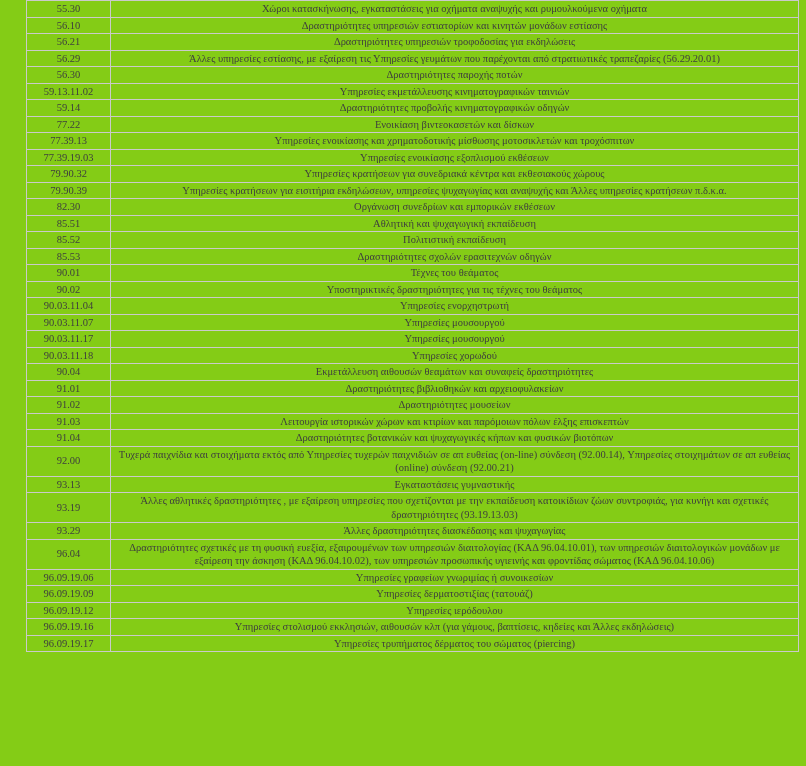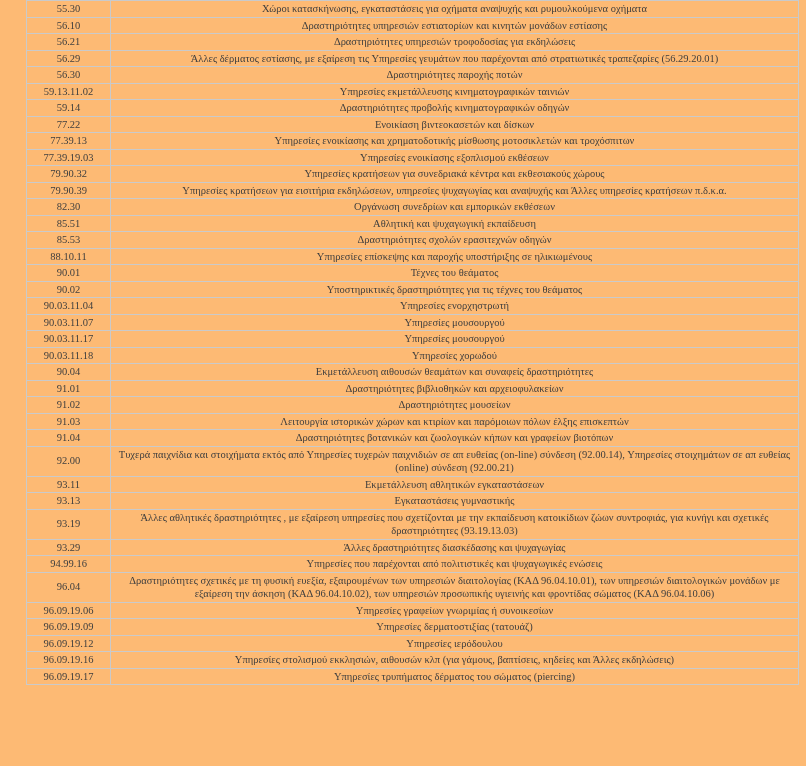--- a/index.html
+++ b/index.html
@@ -4,21 +4,21 @@
 <style>
   html, body {
     margin: 0;
     padding: 0;
     background: #ffffff;
   }
   .page {
     position: relative;
     width: 806px;
     height: 766px;
-    background: #fdba74;
+    background: #84cc16;
     overflow: hidden;
   }
   table.kad-table {
     position: absolute;
     left: 26px;
     top: 0px;
     width: 773px;
     border-collapse: collapse;
     table-layout: fixed;
   }
@@ -54,21 +54,21 @@
     <td class="desc">Δραστηριότητες υπηρεσιών εστιατορίων και κινητών μονάδων εστίασης</td>
   </tr>
 
   <tr>
     <td class="code">56.21</td>
     <td class="desc">Δραστηριότητες υπηρεσιών τροφοδοσίας για εκδηλώσεις</td>
   </tr>
 
   <tr>
     <td class="code">56.29</td>
-    <td class="desc">Άλλες δέρματος εστίασης, με εξαίρεση τις Υπηρεσίες γευμάτων που παρέχονται από στρατιωτικές τραπεζαρίες (56.29.20.01)</td>
+    <td class="desc">Άλλες υπηρεσίες εστίασης, με εξαίρεση τις Υπηρεσίες γευμάτων που παρέχονται από στρατιωτικές τραπεζαρίες (56.29.20.01)</td>
   </tr>
 
   <tr>
     <td class="code">56.30</td>
     <td class="desc">Δραστηριότητες παροχής ποτών</td>
   </tr>
 
   <tr>
     <td class="code">59.13.11.02</td>
     <td class="desc">Υπηρεσίες εκμετάλλευσης κινηματογραφικών ταινιών</td>
@@ -107,31 +107,31 @@
   <tr>
     <td class="code">82.30</td>
     <td class="desc">Οργάνωση συνεδρίων και εμπορικών εκθέσεων</td>
   </tr>
 
   <tr>
     <td class="code">85.51</td>
     <td class="desc">Αθλητική και ψυχαγωγική εκπαίδευση</td>
   </tr>
 
+  <tr>
+    <td class="code">85.52</td>
+    <td class="desc">Πολιτιστική εκπαίδευση</td>
+  </tr>
 
   <tr>
     <td class="code">85.53</td>
     <td class="desc">Δραστηριότητες σχολών ερασιτεχνών οδηγών</td>
   </tr>
 
 
-  <tr>
-    <td class="code">88.10.11</td>
-    <td class="desc">Υπηρεσίες επίσκεψης και παροχής υποστήριξης σε ηλικιωμένους</td>
-  </tr>
 
 
   <tr>
     <td class="code">90.01</td>
     <td class="desc">Τέχνες του θεάματος</td>
   </tr>
 
   <tr>
     <td class="code">90.02</td>
     <td class="desc">Υποστηρικτικές δραστηριότητες για τις τέχνες του θεάματος</td>
@@ -172,54 +172,46 @@
     <td class="desc">Δραστηριότητες μουσείων</td>
   </tr>
 
   <tr>
     <td class="code">91.03</td>
     <td class="desc">Λειτουργία ιστορικών χώρων και κτιρίων και παρόμοιων πόλων έλξης επισκεπτών</td>
   </tr>
 
   <tr>
     <td class="code">91.04</td>
-    <td class="desc">Δραστηριότητες βοτανικών και ζωολογικών κήπων και γραφείων βιοτόπων</td>
+    <td class="desc">Δραστηριότητες βοτανικών και ψυχαγωγικές κήπων και φυσικών βιοτόπων</td>
   </tr>
 
   <tr>
     <td class="code">92.00</td>
     <td class="desc">Τυχερά παιχνίδια και στοιχήματα εκτός από Υπηρεσίες τυχερών παιχνιδιών σε απ ευθείας (on-line) σύνδεση (92.00.14), Υπηρεσίες στοιχημάτων σε απ ευθείας (online) σύνδεση (92.00.21)</td>
   </tr>
 
-  <tr>
-    <td class="code">93.11</td>
-    <td class="desc">Εκμετάλλευση αθλητικών εγκαταστάσεων</td>
-  </tr>
 
 
   <tr>
     <td class="code">93.13</td>
     <td class="desc">Εγκαταστάσεις γυμναστικής</td>
   </tr>
 
   <tr>
     <td class="code">93.19</td>
     <td class="desc">Άλλες αθλητικές δραστηριότητες , με εξαίρεση υπηρεσίες που σχετίζονται με την εκπαίδευση κατοικίδιων ζώων συντροφιάς, για κυνήγι και σχετικές δραστηριότητες (93.19.13.03)</td>
   </tr>
 
 
   <tr>
     <td class="code">93.29</td>
     <td class="desc">Άλλες δραστηριότητες διασκέδασης και ψυχαγωγίας</td>
   </tr>
 
-  <tr>
-    <td class="code">94.99.16</td>
-    <td class="desc">Υπηρεσίες που παρέχονται από πολιτιστικές και ψυχαγωγικές ενώσεις</td>
-  </tr>
 
   <tr>
     <td class="code">96.04</td>
     <td class="desc">Δραστηριότητες σχετικές με τη φυσική ευεξία, εξαιρουμένων των υπηρεσιών διαιτολογίας (ΚΑΔ 96.04.10.01), των υπηρεσιών διαιτολογικών μονάδων με εξαίρεση την άσκηση (ΚΑΔ 96.04.10.02), των υπηρεσιών προσωπικής υγιεινής και φροντίδας σώματος (ΚΑΔ 96.04.10.06)</td>
   </tr>
 
   <tr>
     <td class="code">96.09.19.06</td>
     <td class="desc">Υπηρεσίες γραφείων γνωριμίας ή συνοικεσίων</td>
   </tr>

